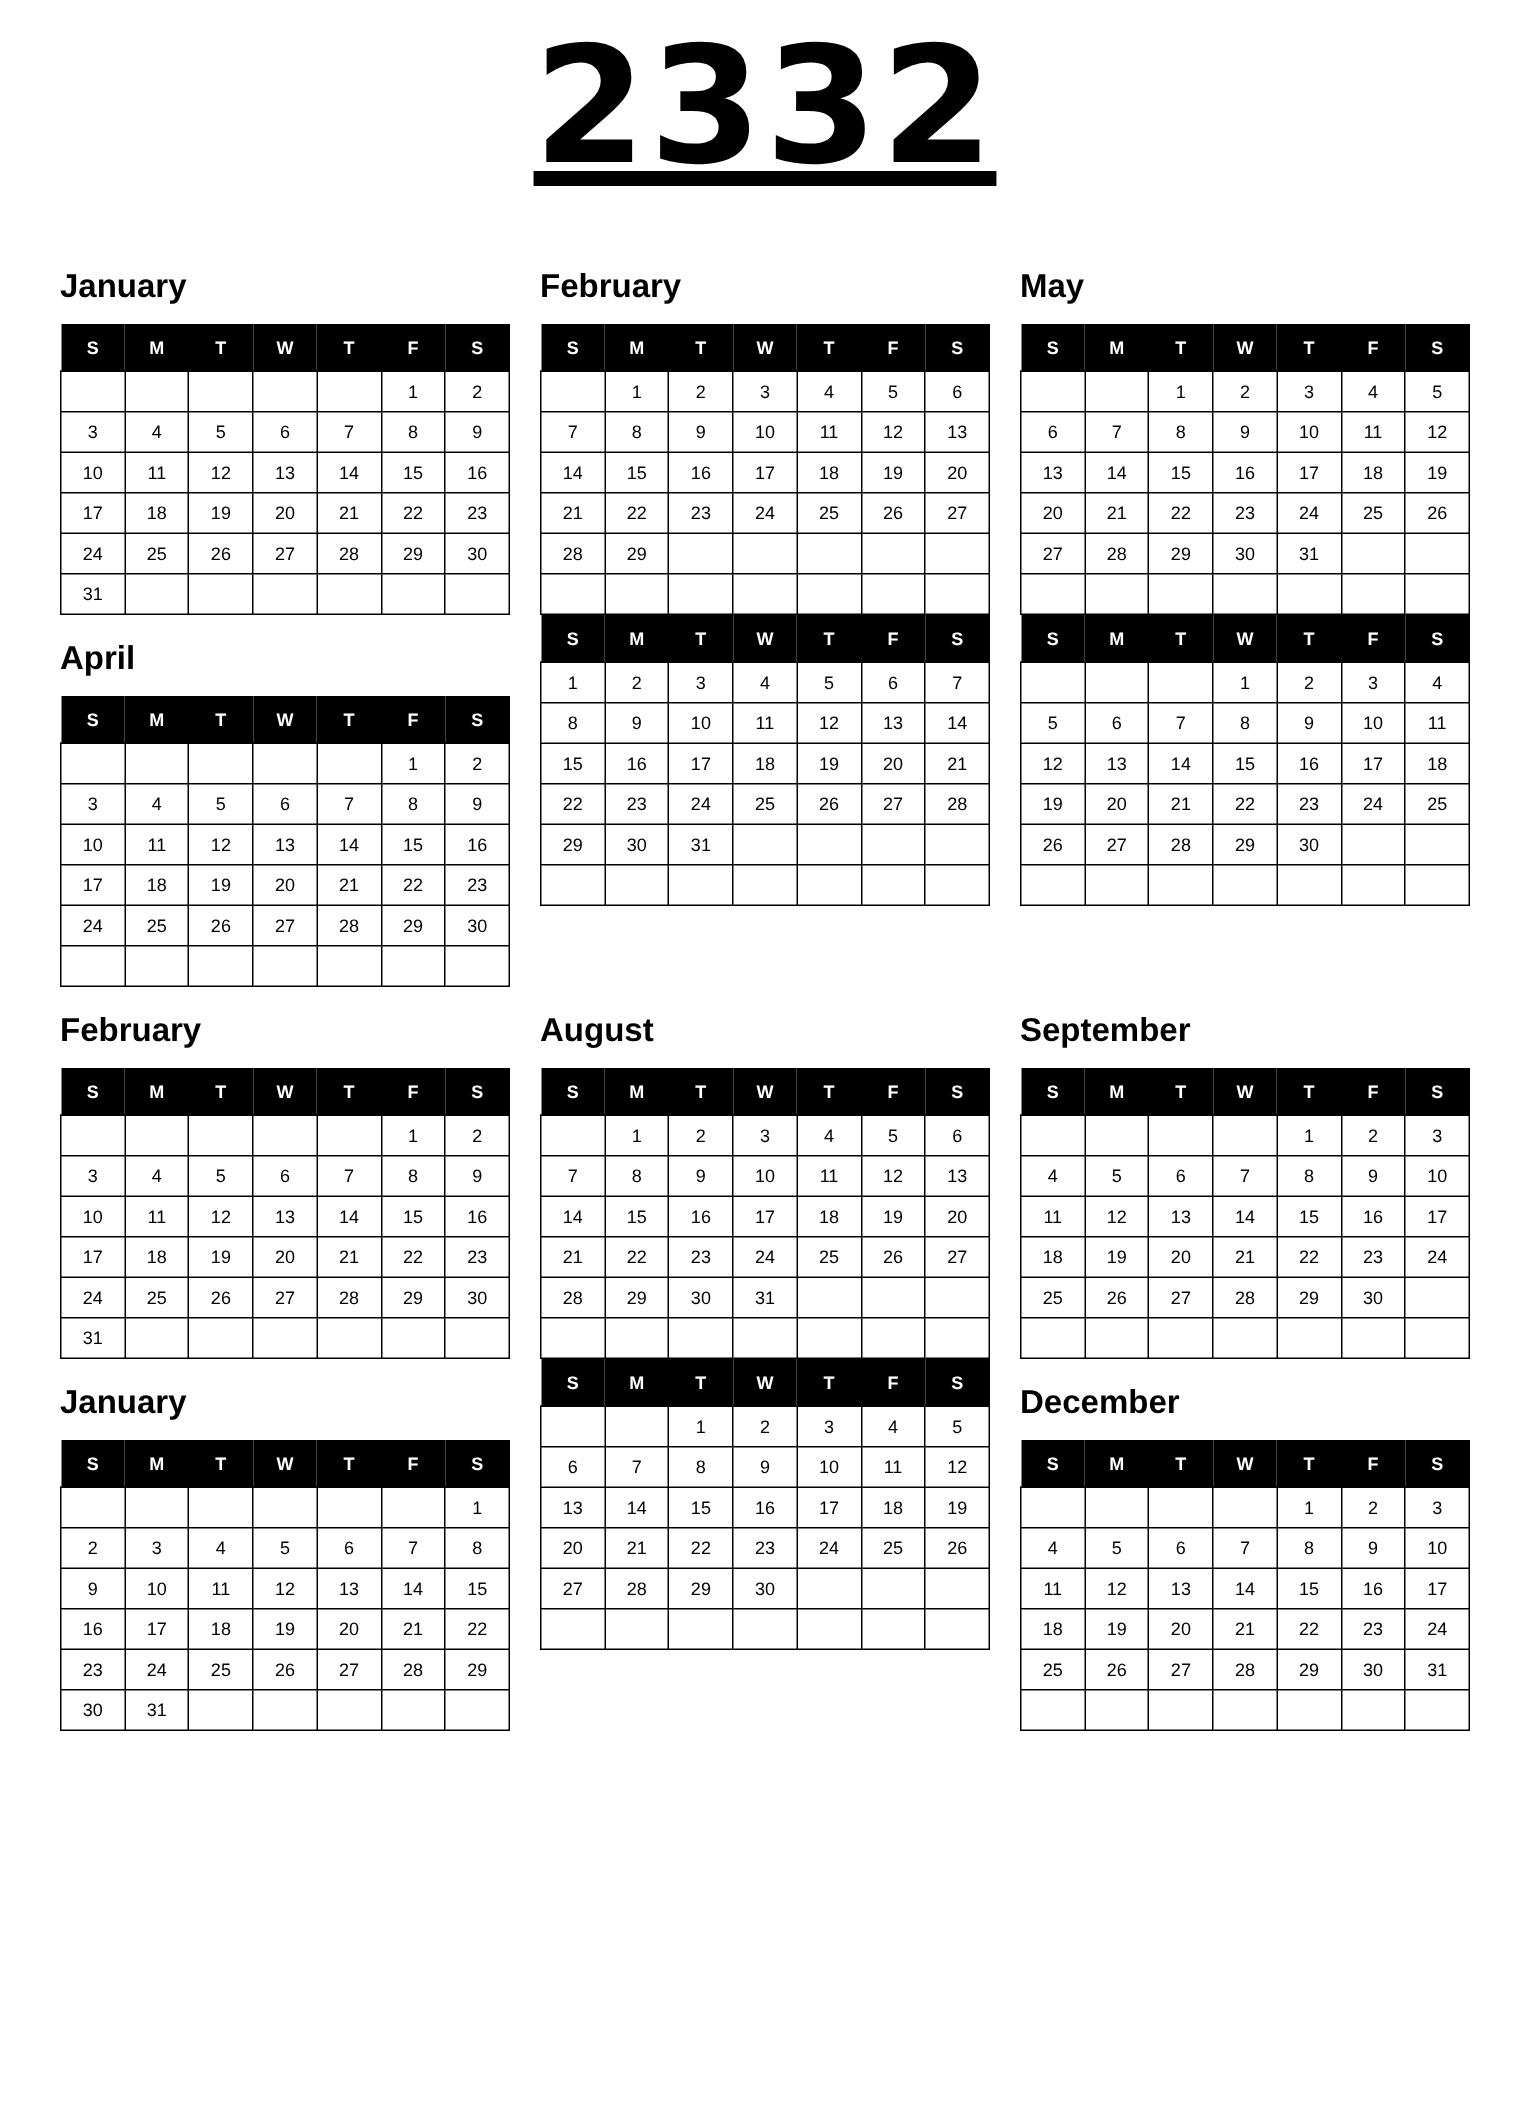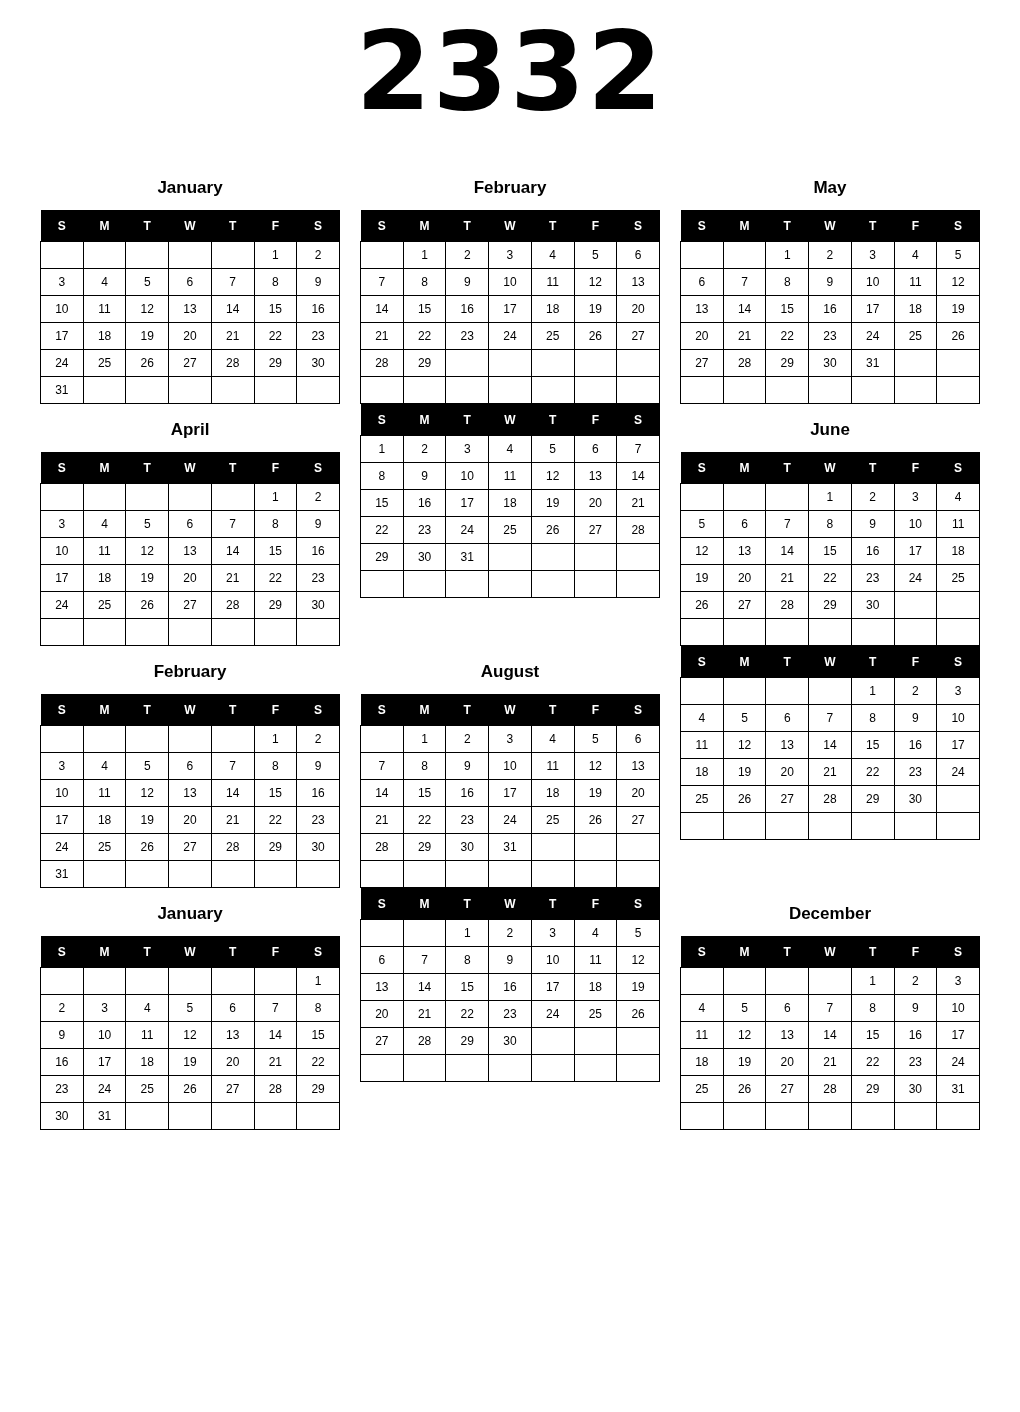--- a/index.html
+++ b/index.html
@@ -23,36 +23,36 @@
   }
   .year-title {
     text-align: center;
     font-size: 108px;
     font-weight: bold;
     letter-spacing: 2px;
     line-height: 1;
     margin: 0;
     padding-top: 18px;
     font-family: "DejaVu Sans", sans-serif;
+    text-decoration: underline;
   }
   .months-grid {
     display: grid;
     grid-template-columns: repeat(3, 300px);
     justify-content: center;
     column-gap: 20px;
     row-gap: 0px;
     margin-top: 36px;
   }
   .month {
     width: 300px;
     margin-bottom: 0px;
   }
   .month-name {
-    text-align: center;
-    font-size: 17px;
+    font-size: 22px;
     font-weight: bold;
     margin: 0 0 12px 0;
     padding-top: 16px;
     font-family: "Liberation Sans", sans-serif;
   }
   table.cal {
     border-collapse: collapse;
     width: 300px;
     table-layout: fixed;
   }
@@ -438,21 +438,20 @@
               <td class="empty"></td>
               <td class="empty"></td>
               <td class="empty"></td>
               <td class="empty"></td>
               <td class="empty"></td>
             </tr>
           </tbody>
         </table>
       </div>
       <div class="month">
-        <div class="month-name">June</div>
         <table class="cal">
           <thead>
             <tr>
               <th>S</th>
               <th>M</th>
               <th>T</th>
               <th>W</th>
               <th>T</th>
               <th>F</th>
               <th>S</th>
@@ -654,20 +653,21 @@
               <td class="empty"></td>
               <td class="empty"></td>
               <td class="empty"></td>
               <td class="empty"></td>
               <td class="empty"></td>
             </tr>
           </tbody>
         </table>
       </div>
       <div class="month">
+        <div class="month-name">September</div>
         <table class="cal">
           <thead>
             <tr>
               <th>S</th>
               <th>M</th>
               <th>T</th>
               <th>W</th>
               <th>T</th>
               <th>F</th>
               <th>S</th>

